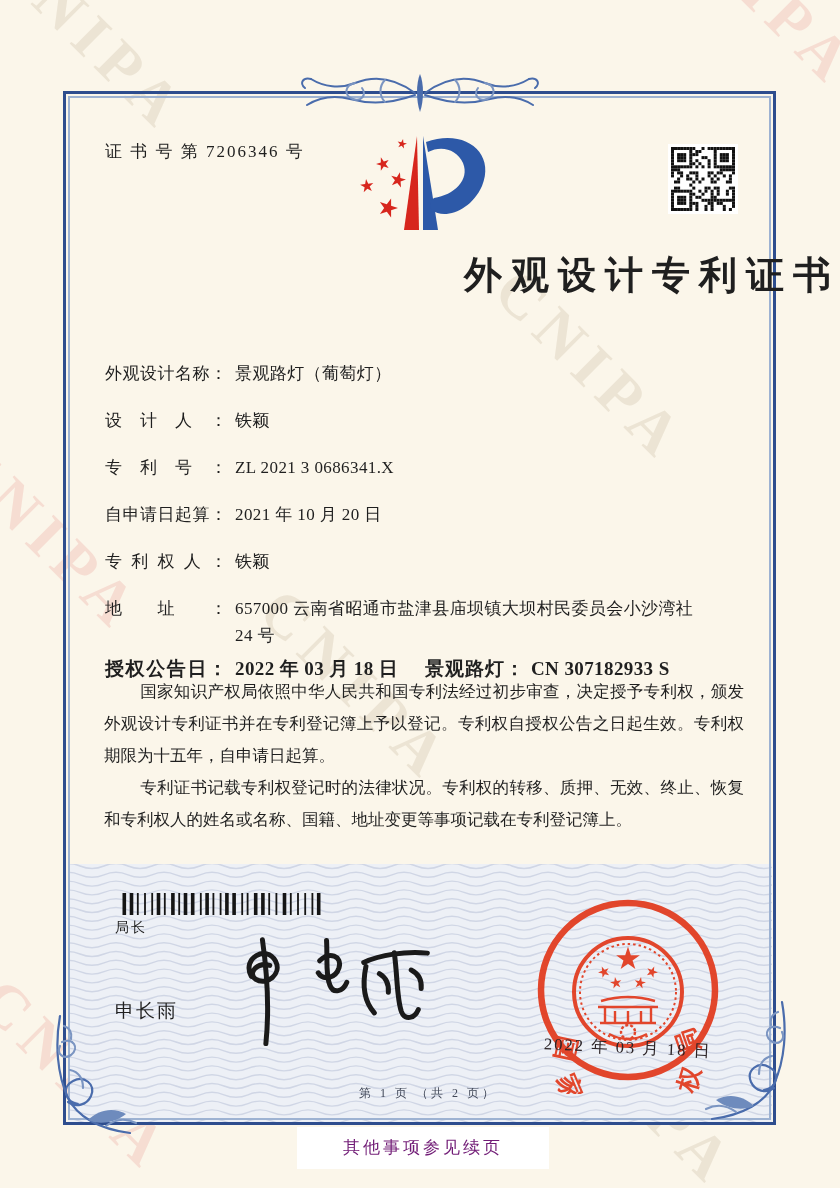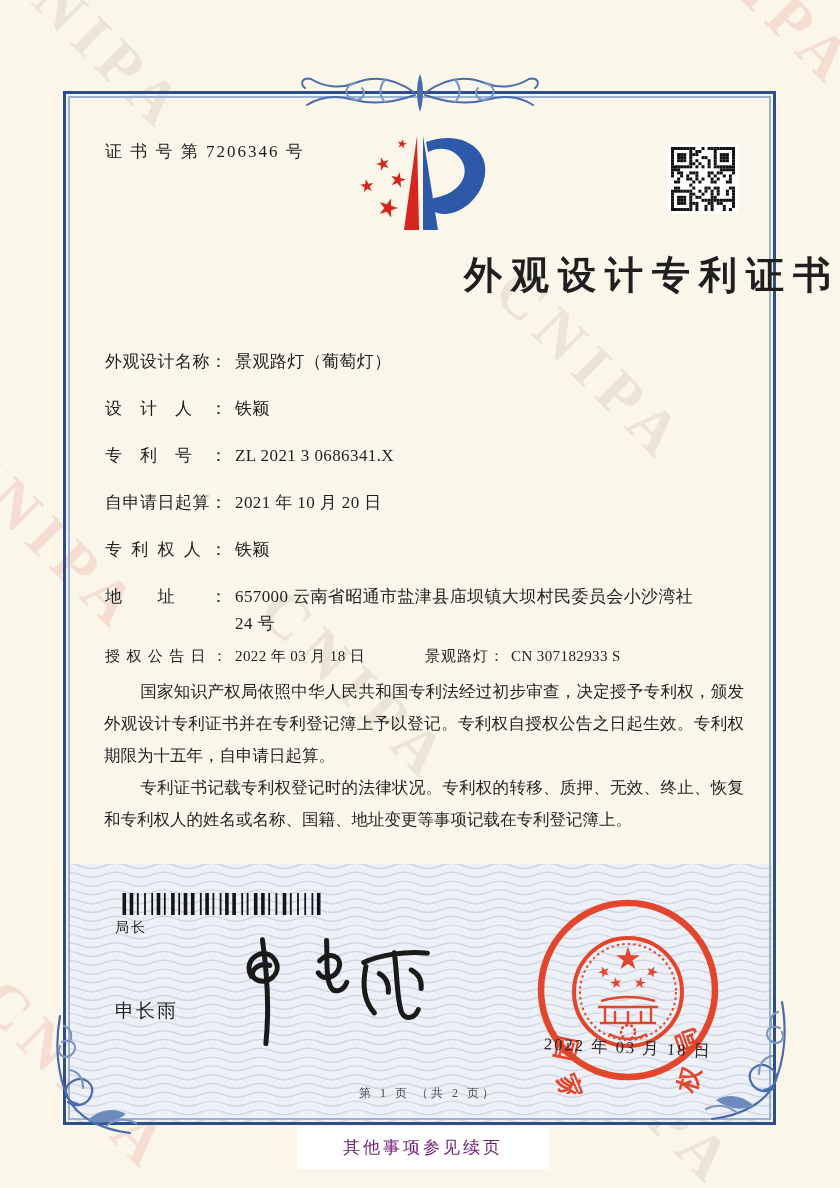--- a/index.html
+++ b/index.html
@@ -52,29 +52,29 @@
     font-size:17px;letter-spacing:2px;
   }
   .logo{position:absolute;left:340px;top:124px;}
   .qr{position:absolute;left:668px;top:144px;background:#fff;padding:3px;line-height:0;}
   .title{
     position:absolute;left:0;top:250px;width:840px;
     text-align:right;
     font-size:38px;font-weight:700;
     letter-spacing:9px;
   }
-  .fields{position:absolute;left:105px;top:348px;width:600px;}
+  .fields{position:absolute;left:105px;top:360px;width:600px;}
   .frow{display:flex;margin-bottom:20px;line-height:27px;font-size:17px;}
   .flabel{
     width:122px;min-width:122px;
     text-align:justify;text-align-last:justify;
     margin-right:8px;
   }
   .fvalue{letter-spacing:0.4px;max-width:508px;}
-  .grant-row{display:flex;margin-top:2px;line-height:27px;font-size:15px;}
+  .grant-row{display:flex;margin-top:2px;line-height:27px;font-size:19px;font-weight:bold;}
   .grant-g1{display:flex;width:320px;}
   .grant-g2{display:flex;}
   .glabel{letter-spacing:1px;margin-right:6px;}
   .paras{
     position:absolute;left:104px;top:676px;width:640px;
     font-size:16.5px;line-height:32px;
     text-align:justify;
   }
   .paras p{margin:0;text-indent:2.2em;}
   .barcode{position:absolute;left:113px;top:893px;line-height:0;}

